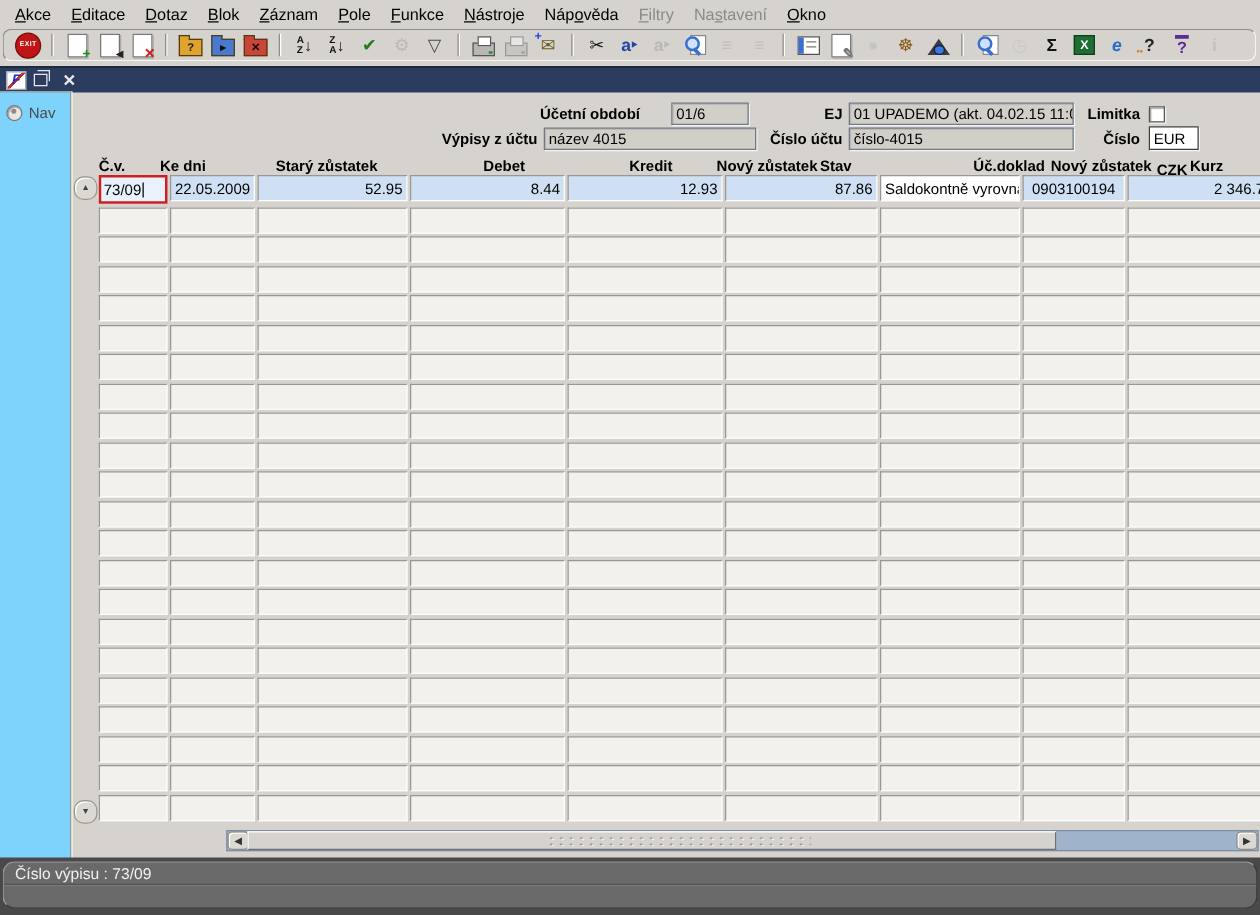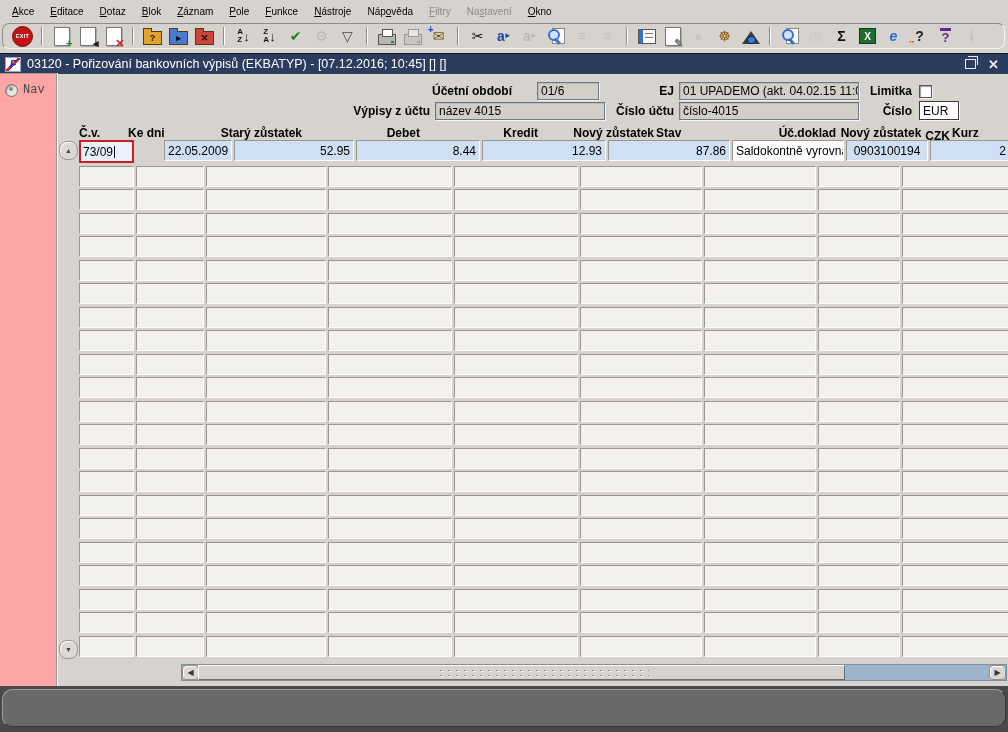--- a/index.html
+++ b/index.html
@@ -2,21 +2,21 @@
 <html><head>
 <meta charset="utf-8">
 <style>
   html,body{margin:0;padding:0;}
   body{
     width:1008px;height:732px;position:relative;overflow:hidden;
     background:#d6d3ce;font-family:"Liberation Sans",sans-serif;font-size:12px;color:#000;
   }
   
   .menubar{position:absolute;top:0;left:0;right:0;height:22px;display:flex;align-items:center;padding-left:4px;background:#d6d3ce;}
-  .menu-item{padding:3px 8px 2px 8px;font-size:10px;white-space:nowrap;}
+  .menu-item{padding:3px 8px 2px 8px;font-size:13px;white-space:nowrap;}
   .menu-item.disabled{color:#8a8a8a;}
   .menu-item u{text-decoration:underline;}
   
   .toolbar{position:absolute;top:22px;left:0;right:0;height:31px;background:#d6d3ce;}
   .toolbar-frame{position:absolute;left:2px;right:3px;top:1px;bottom:4px;border:1px solid;border-color:#8f8d88 #f6f5f3 #f6f5f3 #8f8d88;border-radius:7px;display:flex;align-items:center;padding:0 7px;gap:1px;overflow:hidden;}
   .tb-sep{width:0;height:18px;border-left:1px solid #8f8d88;border-right:1px solid #fff;margin:0 5px;flex:0 0 auto;}
   .tb-icon{width:25px;height:22px;display:flex;align-items:center;justify-content:center;position:relative;flex:0 0 auto;}
   .tb-icon.disabled{opacity:.45;filter:grayscale(1);}
   .ib-circle{width:19px;height:19px;border-radius:50%;display:flex;align-items:center;justify-content:center;font-size:5.5px;font-weight:bold;color:#fff;border:1px solid #70100f;letter-spacing:.3px;}
   .ib-page{width:14px;height:17px;background:#fff;border:1px solid #777;position:relative;box-shadow:1px 1px 0 #aaa;}
@@ -49,21 +49,21 @@
   .ib-helpq .acc{position:absolute;left:-6px;bottom:-1px;color:#d07818;font-size:7px;letter-spacing:0;}
   
   .titlebar{position:absolute;top:53px;left:0;right:0;height:20px;background:#2b3c5e;border-top:1px solid #0e1728;display:flex;align-items:center;padding:0 5px;color:#fff;}
   .title-icon{width:14px;height:13px;background:linear-gradient(135deg,transparent 44%,#d03020 44%,#d03020 56%,transparent 56%),#fff;color:#1830c8;font-weight:bold;font-style:italic;font-size:11px;line-height:12px;text-align:center;margin-right:6px;border:1px solid #99a6c2;flex:0 0 auto;}
   .title-text{font-size:12.5px;white-space:nowrap;flex:1 1 auto;overflow:hidden;}
   .title-btns{display:flex;align-items:center;gap:12px;margin-right:4px;}
   .btn-restore{width:9px;height:8px;border:1px solid #e8e8ee;position:relative;background:#2b3c5e;}
   .btn-restore::before{content:"";position:absolute;left:2px;top:-4px;width:9px;height:8px;border:1px solid #e8e8ee;border-bottom:none;border-left:none;}
   .btn-close{color:#e8e8ee;font-size:13px;line-height:13px;font-weight:bold;}
   
-  .sidebar{position:absolute;left:0;top:73px;width:56px;height:613px;background:#fca5a5;border-top:1px solid #9a978f;border-right:1px solid #9a978f;box-shadow:1px 0 0 #fff;font-family:Liberation Mono, monospace;}
+  .sidebar{position:absolute;left:0;top:73px;width:56px;height:613px;background:#7dd3fc;border-top:1px solid #9a978f;border-right:1px solid #9a978f;box-shadow:1px 0 0 #fff;}
   .nav-radio{display:flex;align-items:center;gap:5px;margin:9px 0 0 5px;color:#4a4a4a;font-size:12px;}
   .radio-circle{width:11px;height:11px;border-radius:50%;background:#e8e6e2;border:1px solid #777;box-shadow:inset 1px 1px 1px #999;position:relative;}
   .radio-circle::after{content:"";position:absolute;left:2.5px;top:2.5px;width:4px;height:4px;border-radius:50%;background:#8a8a8a;}
   
   .flabel{position:absolute;font-weight:bold;font-size:12px;white-space:nowrap;}
   .ffield{position:absolute;height:16px;background:#d2cfc9;border:1px solid #6e7888;box-shadow:1px 1px 0 #f6f5f3, inset 1px 1px 0 #bdbab4;padding:0 3px;display:flex;align-items:center;white-space:nowrap;overflow:hidden;font-size:12px;}
   .ffield.white{background:#fff;border:1px solid #3c3c3c;box-shadow:1px 1px 0 #f6f5f3;}
   .checkbox{position:absolute;width:11px;height:11px;background:#fff;border:1px solid #555;box-shadow:inset 1px 1px 1px #999,1px 1px 0 #f6f5f3;}
   
   .thead{position:absolute;left:79px;top:126px;display:flex;gap:2px;height:14px;}
@@ -268,21 +268,20 @@
         <span class="ib-qbar" style="color:#5b2c92">?</span>
       </span>
       <span class="tb-icon disabled">
         <span class="ib-plain" style="color:#aaaaaa;font-weight:bold;">i</span>
       </span>
     </div>
 </div>
 
 <div class="titlebar">
   <span class="title-icon">F</span>
-  <span class="title-text">03120 - Pořizování bankovních výpisů (EKBATYP) - [07.12.2016; 10:45]  [] []</span>
   <span class="title-btns">
     <span class="btn-restore"></span>
     <span class="btn-close">✕</span>
   </span>
 </div>
 
 <div class="sidebar">
   <div class="nav-radio">
     <span class="radio-circle"></span>
     <span>Nav</span>
@@ -315,21 +314,21 @@
     <div class="thcell" style="width: 116px; justify-content: flex-end;">Kredit</div>
     <div class="thcell" style="width: 114px; justify-content: flex-end;">Nový zůstatek</div>
     <div class="thcell" style="width: 104px; justify-content: flex-start;">Stav</div>
     <div class="thcell" style="width: 74px; justify-content: flex-end;">Úč.doklad</div>
     <div class="thcell" style="width: 112px; justify-content: flex-end;">Nový zůstatek<span class="czk">CZK</span></div>
     <div class="thcell" style="width: 56px; justify-content: flex-start;">Kurz</div>
   </div>
 <div class="tgrid">
     <div class="trow">
       <div class="tcell focused" style="width: 47px; justify-content: flex-start;">73/09<span class="caret"></span></div>
-      <div class="tcell filled" style="width: 60px; justify-content: flex-start; margin-left: 28px;">22.05.2009</div>
+      <div class="tcell filled" style="width: 60px; justify-content: flex-start;">22.05.2009</div>
       <div class="tcell filled" style="width: 112px; justify-content: flex-end;">52.95</div>
       <div class="tcell filled" style="width: 116px; justify-content: flex-end;">8.44</div>
       <div class="tcell filled" style="width: 116px; justify-content: flex-end;">12.93</div>
       <div class="tcell filled" style="width: 114px; justify-content: flex-end;">87.86</div>
       <div class="tcell cell-white" style="width: 104px; justify-content: flex-start;">Saldokontně vyrovná</div>
       <div class="tcell filled" style="width: 74px; justify-content: center;">0903100194</div>
       <div class="tcell filled" style="width: 112px; justify-content: flex-end;">2 346.74</div>
     </div>
     <div class="trow">
       <div class="tcell" style="width: 47px; justify-content: flex-start;"></div>
@@ -569,14 +568,15 @@
 <div class="hsb">
   <div class="hsb-btn left">◀</div>
   <div class="hsb-thumb">
     <div class="hsb-grip"></div>
   </div>
   <div class="hsb-btn right">▶</div>
 </div>
 
 <div class="statuswrap">
   <div class="statusbar">
+    <div class="sline1">Číslo výpisu : 73/09</div>
   </div>
 </div>
 
 </body></html>

